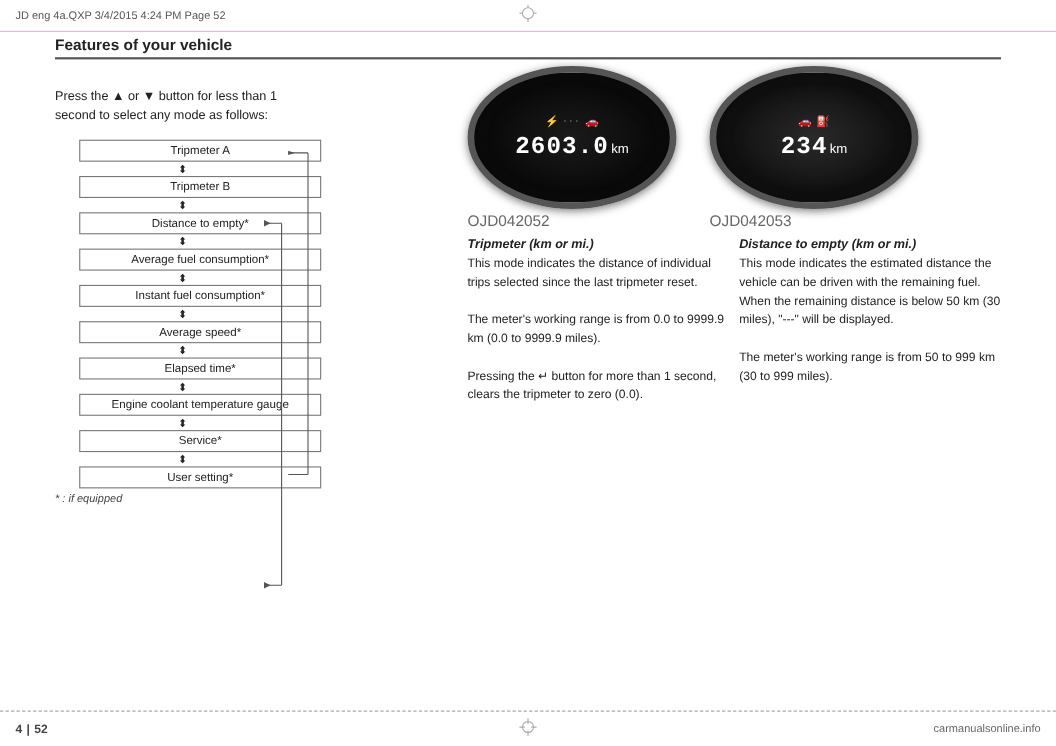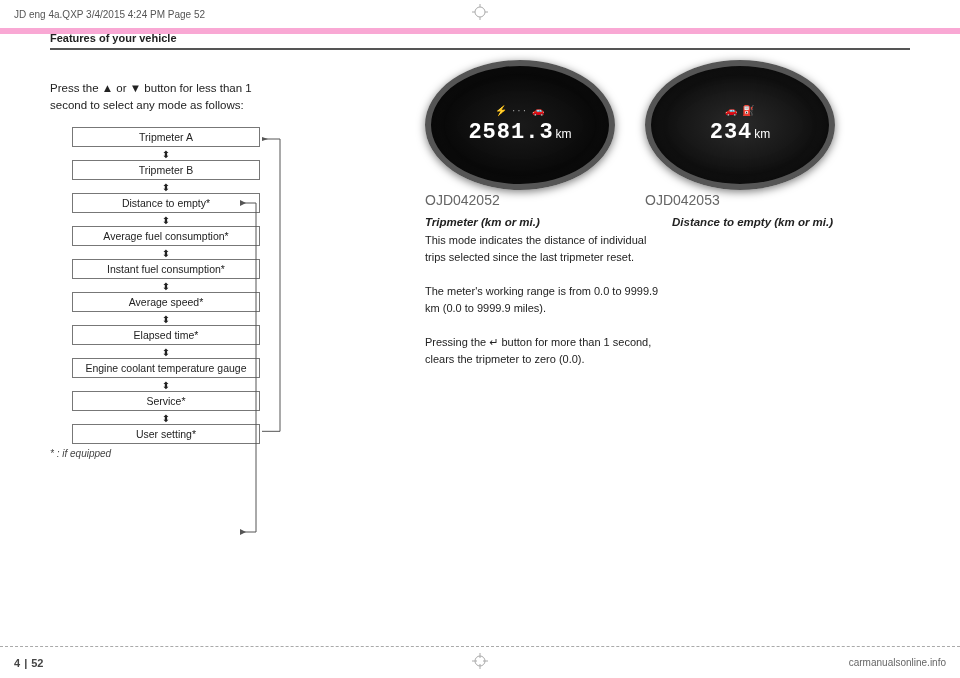--- a/index.html
+++ b/index.html
@@ -15,35 +15,35 @@
     }
 
     
     .header-bar {
       position: absolute;
       top: 0; left: 0; right: 0;
       height: 22px;
       display: flex;
       align-items: center;
       padding: 14px 14px;
-      border-bottom: 6px solid #f9a8d4;
+      border-bottom: 1px solid #f9a8d4;
       font-size: 10px;
       color: #555;
       background: #fff;
     }
 
     
     .page-title-section {
       position: absolute;
       top: 22px;
       left: 50px;
       right: 50px;
       padding: 10px 0 4px 0;
       border-bottom: 2px solid #555;
-      font-size: 11px;
+      font-size: 14px;
       font-weight: bold;
       color: #222;
     }
 
     
     .main-content {
       position: absolute;
       top: 60px;
       left: 50px;
       right: 50px;
@@ -183,21 +183,21 @@
       margin-bottom: 2px;
       position: relative;
     }
 
     .menu-box {
       border: 1px solid #777;
       padding: 3px 10px;
       font-size: 10.5px;
       text-align: center;
       background: #fff;
-      width: 188px;
+      width: 220px;
       margin-left: 22px;
     }
 
     .up-down-arrow {
       text-align: center;
       width: 188px;
       margin-left: 22px;
       font-size: 10px;
       line-height: 1.1;
     }
@@ -299,21 +299,21 @@
     <div class="images-row">
 
       <div class="gauge-img-container">
         <div class="gauge-display trip">
           <div class="gauge-icon-row">
             <span style="color:#aaa; font-size:10px;">⚡</span>
             <span style="color:#aaa; font-size:10px; letter-spacing:2px;">···</span>
             <span style="color:#aaa; font-size:10px;">🚗</span>
           </div>
           <div style="display:flex; align-items:baseline;">
-            <span class="gauge-value">2581.3</span>
+            <span class="gauge-value">2603.0</span>
             <span class="gauge-unit">km</span>
           </div>
         </div>
         <div class="img-caption">OJD042052</div>
       </div>
 
       <div class="gauge-img-container">
         <div class="gauge-display">
           <div class="gauge-icon-row">
             <span style="color:#aaa; font-size:10px;">🚗</span>
@@ -339,20 +339,24 @@
           This mode indicates the distance of individual trips selected since the last tripmeter reset.<br><br>
           The meter's working range is from 0.0 to 9999.9 km (0.0 to 9999.9 miles).<br><br>
           Pressing the ↵ button for more than 1 second, clears the tripmeter to zero (0.0).
         </div>
       </div>
 
       <div class="img-desc-col">
         <div class="desc-title">
           <em>Distance to empty (km or mi.)</em>
         </div>
+        <div class="desc-body">
+          This mode indicates the estimated distance the vehicle can be driven with the remaining fuel. When the remaining distance is below 50 km (30 miles), "---" will be displayed.<br><br>
+          The meter's working range is from 50 to 999 km (30 to 999 miles).
+        </div>
       </div>
 
     </div>
 
   </div>
 
 </div>
 
 <div class="footer-bar">
   <div class="page-num-left">

